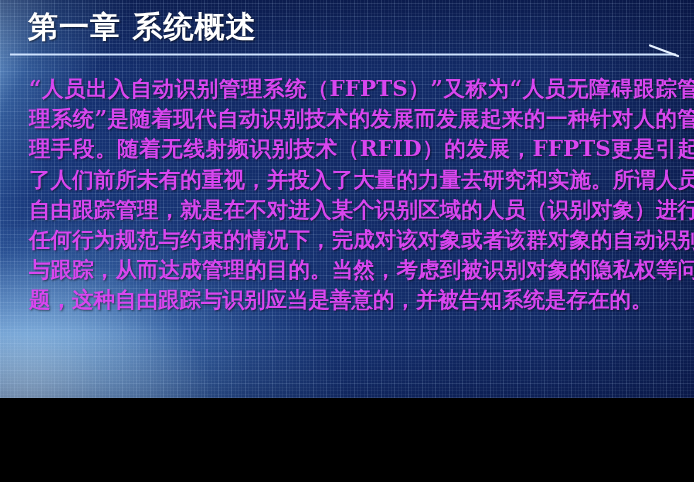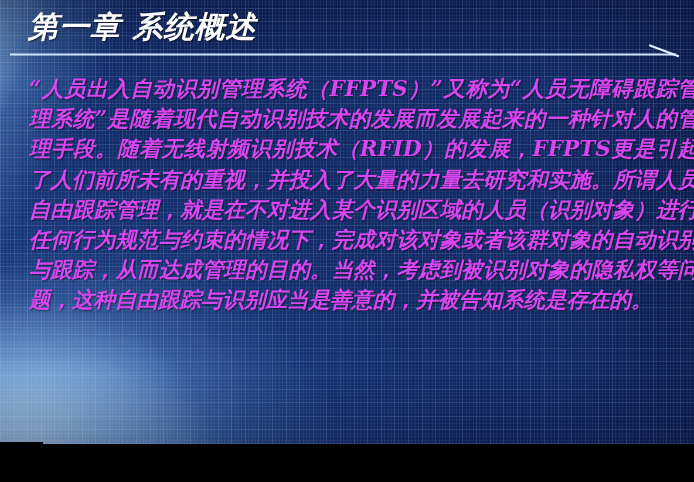--- a/index.html
+++ b/index.html
@@ -3,25 +3,24 @@
 <meta charset="utf-8">
 <style>
   html, body {
     margin: 0;
     padding: 0;
     background: #000;
   }
   #slide {
     position: relative;
     width: 694px;
-    height: 444px;
+    height: 398px;
     overflow: hidden;
     font-family: "DejaVu Sans", "Liberation Sans", sans-serif;
     background-color: #12255e;
-    font-style: italic;
   }
 
   
   .bg-base {
     position: absolute;
     inset: 0;
     background:
       linear-gradient(118deg,
         rgba(150,200,245,0.85) 0%,
         rgba(90,150,215,0.45) 7%,

